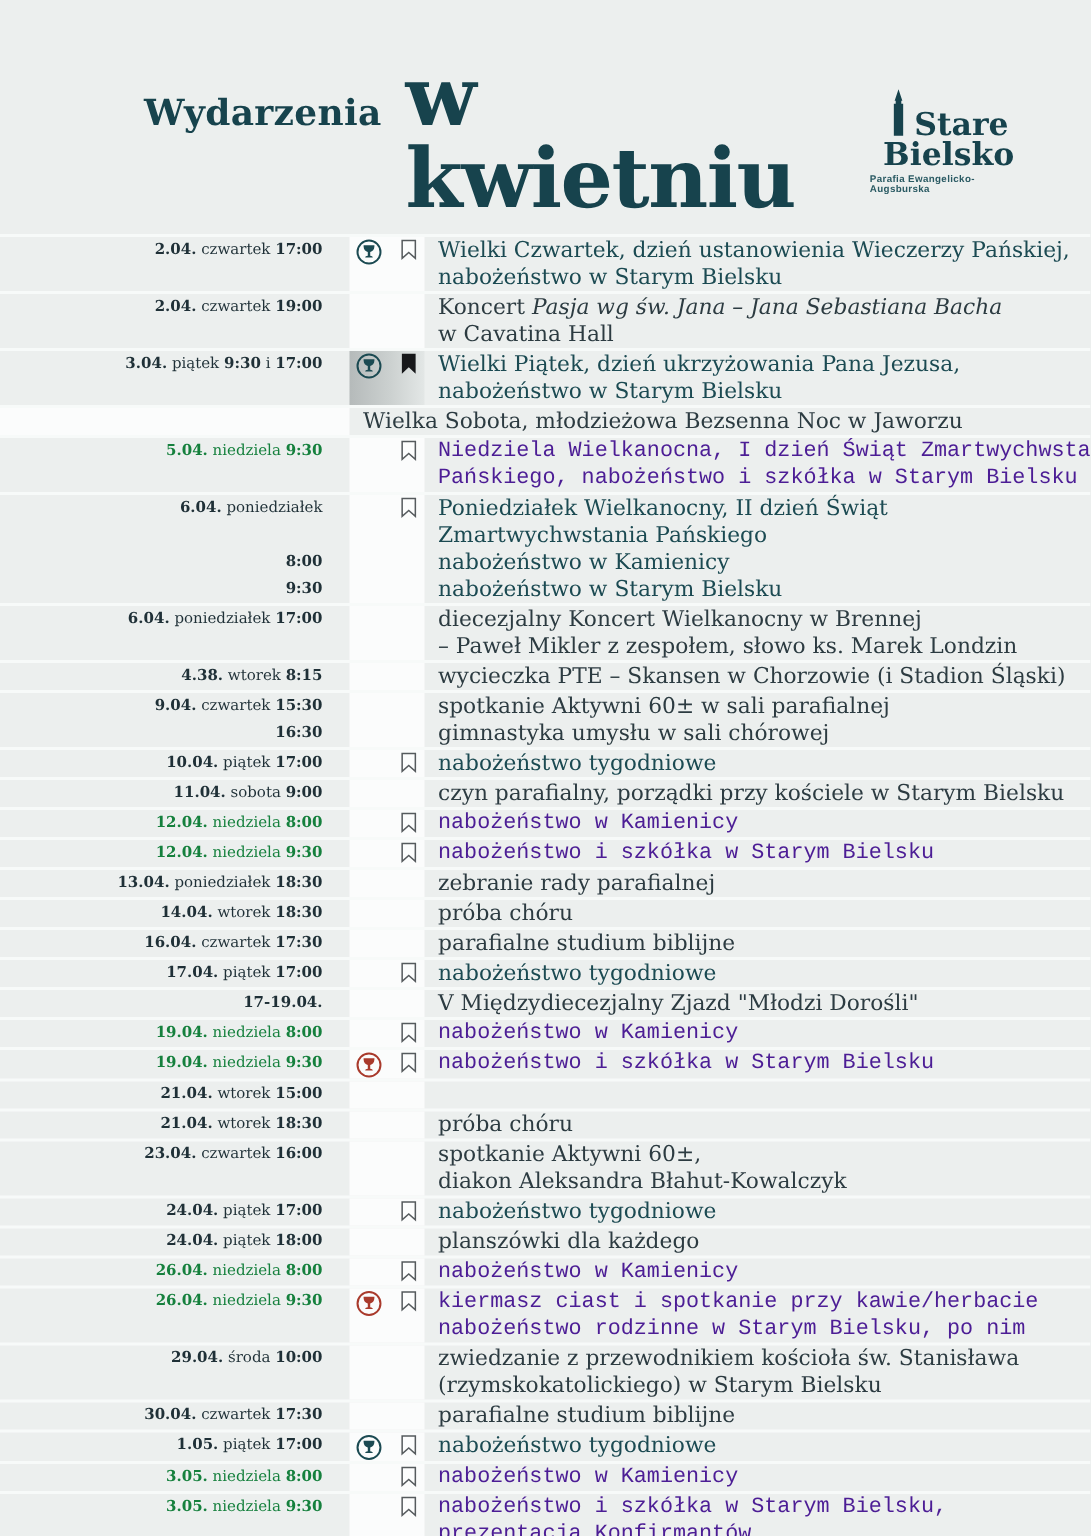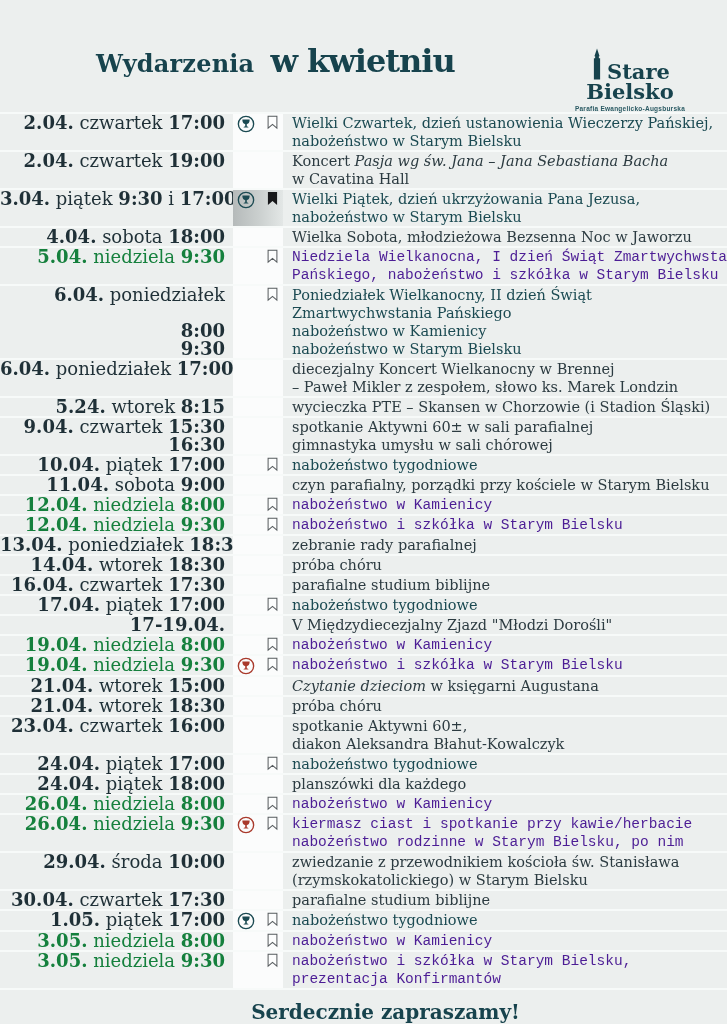--- a/index.html
+++ b/index.html
@@ -11,33 +11,33 @@
     color:#2c3b41;
   }
   .page{position:relative;width:727px;height:994px;}
 
   
   .header{
     display:flex;align-items:baseline;
     padding:36px 42px 10px 96px;
   }
   .title-small{font-size:24px;font-weight:bold;color:#17434d;letter-spacing:.2px;}
-  .title-big{font-size:32px;font-weight:bold;color:#17434d;margin-left:16px;letter-spacing:-1px;line-height:1;}
+  .title-big{font-size:55px;font-weight:bold;color:#17434d;margin-left:16px;letter-spacing:-1px;line-height:1;}
   .logo{margin-left:auto;display:flex;flex-direction:column;align-items:center;transform:translateY(10px);}
   .logo-row1{display:flex;align-items:flex-end;gap:3px;}
   .logo-tower{width:14px;height:36px;color:#17434d;}
   .logo-name{font-size:21px;font-weight:bold;color:#17434d;line-height:.95;}
   .logo-sub{font-family:"Liberation Sans","DejaVu Sans",sans-serif;font-size:6.5px;font-weight:bold;color:#2a5a63;letter-spacing:.25px;margin-top:3px;}
 
   
   .events{border-bottom:2px solid #f7faf9;}
   .row{display:grid;grid-template-columns:233px 50px 1fr;border-top:2px solid #f7faf9;}
   .cell{min-height:18px;}
   .date-cell{
-    text-align:right;padding-right:8px;font-size:18px;line-height:18px;
+    text-align:right;padding-right:18px;font-size:10px;line-height:18px;
     color:#1f3037;white-space:nowrap;
   }
   .s-b{font-weight:bold;}
   .s-n{font-weight:normal;}
   .s-i{font-style:italic;}
   .icon-cell{
     background:#fbfcfc;
     display:flex;justify-content:flex-end;align-items:flex-start;
     gap:4px;padding:1px 5px 0 4px;box-sizing:border-box;
   }
@@ -116,21 +116,20 @@
           <span class="icon bookmark"><svg width="11" height="15" viewBox="0 0 12 16">
               <path fill="#17181a" d="M1 .8h10v14.4L6 10.6 1 15.2z"></path>
             </svg></span>
         </div>
         <div class="cell content-cell">
           <div class="line"><span class="s-n">Wielki Piątek, dzień ukrzyżowania Pana Jezusa,</span></div>
           <div class="line"><span class="s-n">nabożeństwo w Starym Bielsku</span></div>
         </div>
       </div>
       <div class="row">
-        <div class="cell date-cell"><span class="s-b">4.04.</span><span class="s-n"> sobota </span><span class="s-b">18:00</span></div>
         <div class="cell icon-cell"></div>
         <div class="cell content-cell">
           <div class="line"><span class="s-n">Wielka Sobota, młodzieżowa Bezsenna Noc w Jaworzu</span></div>
         </div>
       </div>
       <div class="row red bold">
         <div class="cell date-cell"><span class="s-b">5.04.</span><span class="s-n"> niedziela </span><span class="s-b">9:30</span></div>
         <div class="cell icon-cell">
           <span class="icon bookmark"><svg width="11" height="15" viewBox="0 0 12 16">
               <path fill="#fcfdfd" stroke="#565b5e" stroke-width="1.1" d="M1.2 1.3h9.6v12.9L6 10 1.2 14.2z"></path>
@@ -165,21 +164,21 @@
       </div>
       <div class="row">
         <div class="cell date-cell"><span class="s-b">6.04.</span><span class="s-n"> poniedziałek </span><span class="s-b">17:00</span></div>
         <div class="cell icon-cell"></div>
         <div class="cell content-cell">
           <div class="line"><span class="s-n">diecezjalny Koncert Wielkanocny w Brennej</span></div>
           <div class="line"><span class="s-n">– Paweł Mikler z zespołem, słowo ks. Marek Londzin</span></div>
         </div>
       </div>
       <div class="row">
-        <div class="cell date-cell"><span class="s-b">5.24.</span><span class="s-n"> wtorek </span><span class="s-b">8:15</span></div>
+        <div class="cell date-cell"><span class="s-b">4.38.</span><span class="s-n"> wtorek </span><span class="s-b">8:15</span></div>
         <div class="cell icon-cell"></div>
         <div class="cell content-cell">
           <div class="line"><span class="s-n">wycieczka PTE – Skansen w Chorzowie (i Stadion Śląski)</span></div>
         </div>
       </div>
       <div class="row">
         <div class="cell date-cell"><span class="s-b">9.04.</span><span class="s-n"> czwartek </span><span class="s-b">15:30</span></div>
         <div class="cell icon-cell"></div>
         <div class="cell content-cell">
           <div class="line"><span class="s-n">spotkanie Aktywni 60± w sali parafialnej</span></div>
@@ -291,23 +290,20 @@
               <path fill="#fcfdfd" stroke="#565b5e" stroke-width="1.1" d="M1.2 1.3h9.6v12.9L6 10 1.2 14.2z"></path>
             </svg></span>
         </div>
         <div class="cell content-cell">
           <div class="line"><span class="s-n">nabożeństwo i szkółka w Starym Bielsku</span></div>
         </div>
       </div>
       <div class="row">
         <div class="cell date-cell"><span class="s-b">21.04.</span><span class="s-n"> wtorek </span><span class="s-b">15:00</span></div>
         <div class="cell icon-cell"></div>
-        <div class="cell content-cell">
-          <div class="line"><span class="s-i">Czytanie dzieciom</span><span class="s-n"> w księgarni Augustana</span></div>
-        </div>
       </div>
       <div class="row">
         <div class="cell date-cell"><span class="s-b">21.04.</span><span class="s-n"> wtorek </span><span class="s-b">18:30</span></div>
         <div class="cell icon-cell"></div>
         <div class="cell content-cell">
           <div class="line"><span class="s-n">próba chóru</span></div>
         </div>
       </div>
       <div class="row">
         <div class="cell date-cell"><span class="s-b">23.04.</span><span class="s-n"> czwartek </span><span class="s-b">16:00</span></div>

